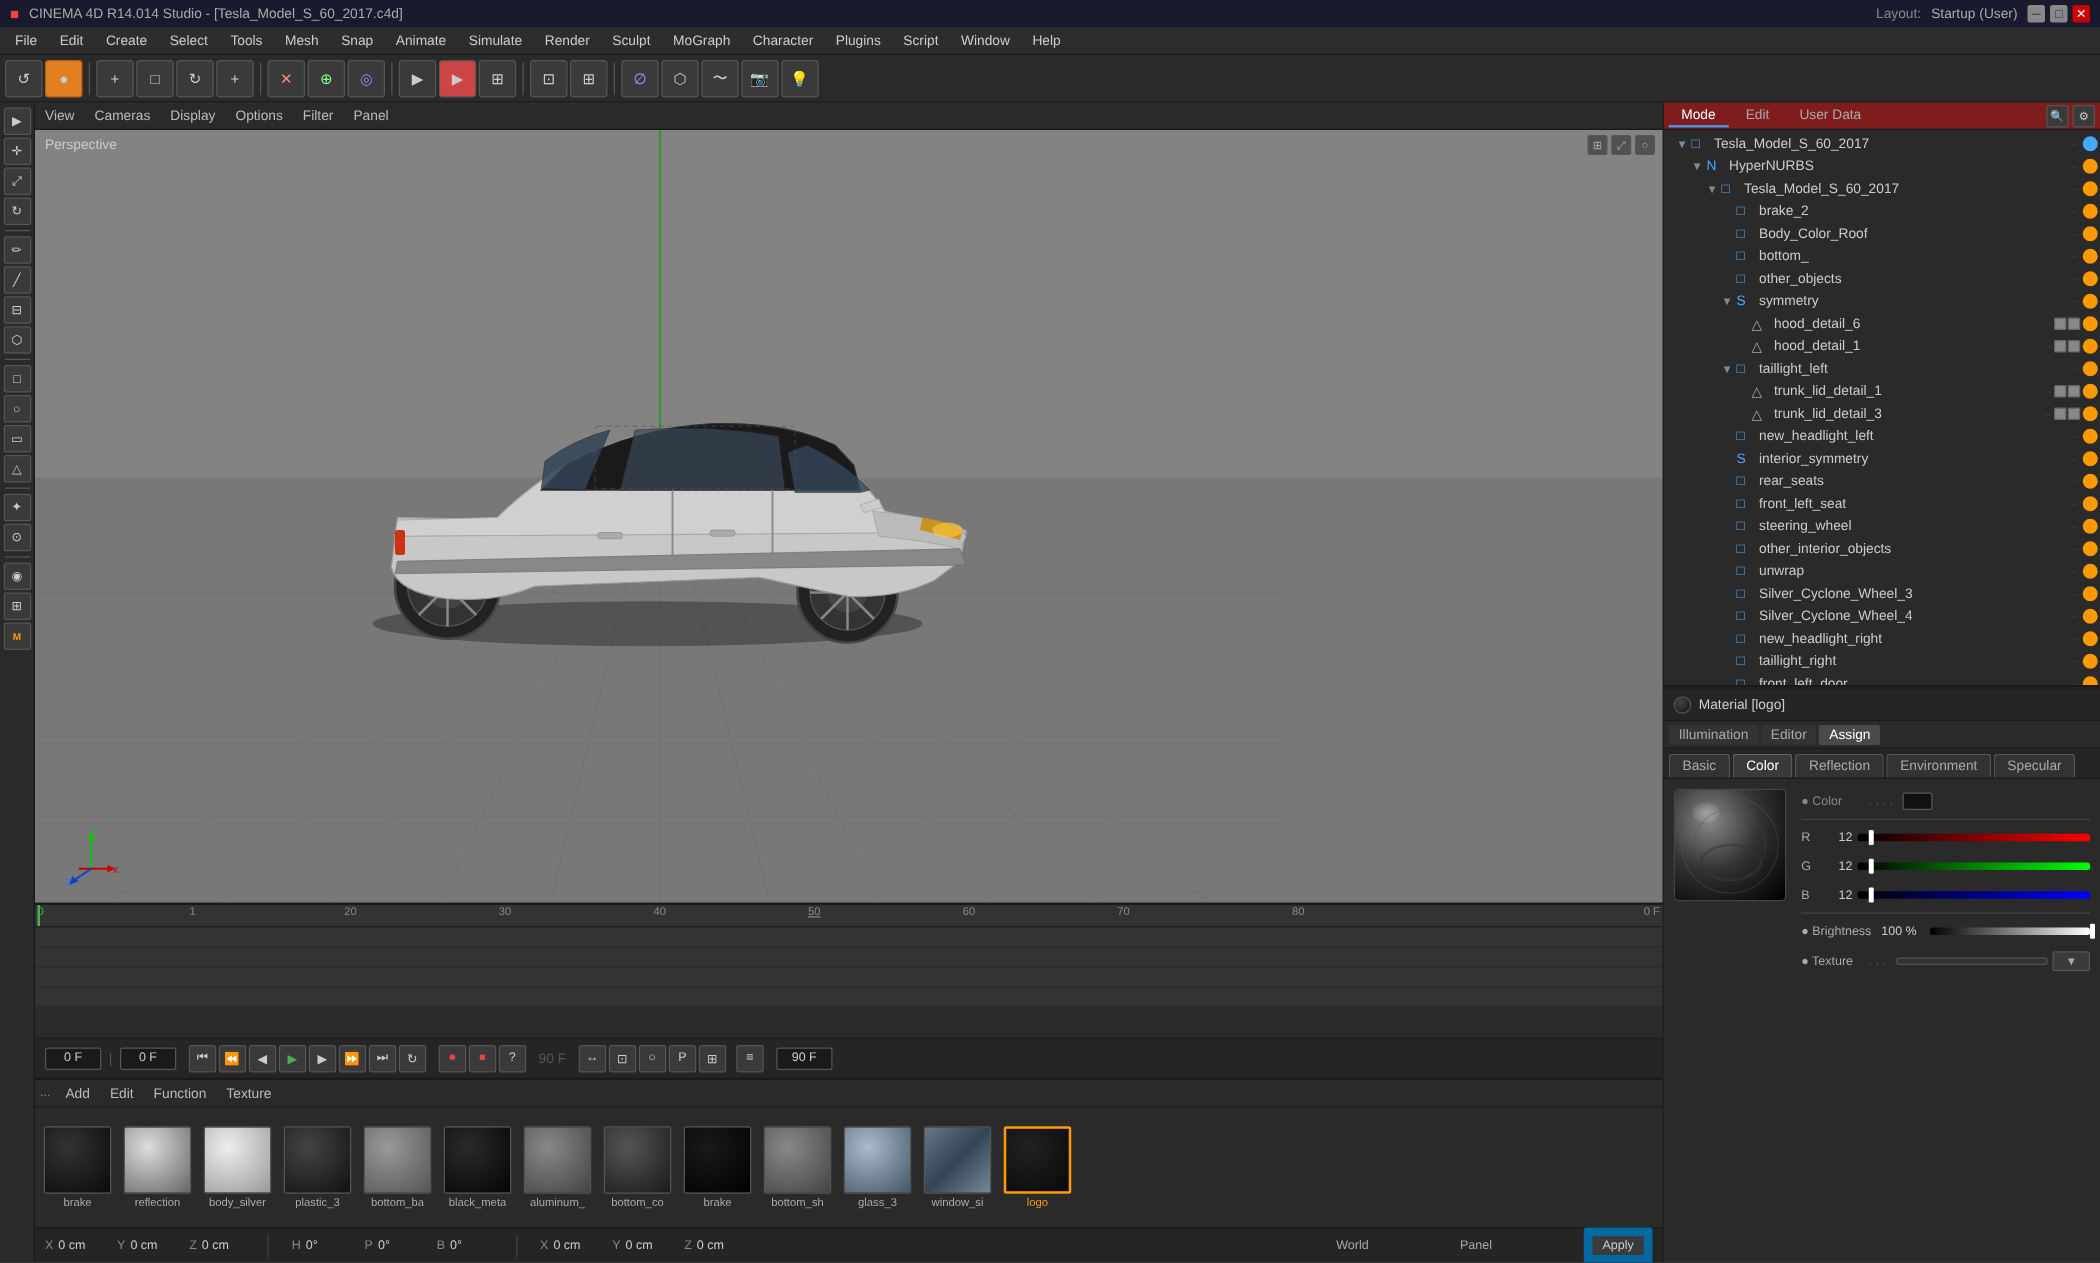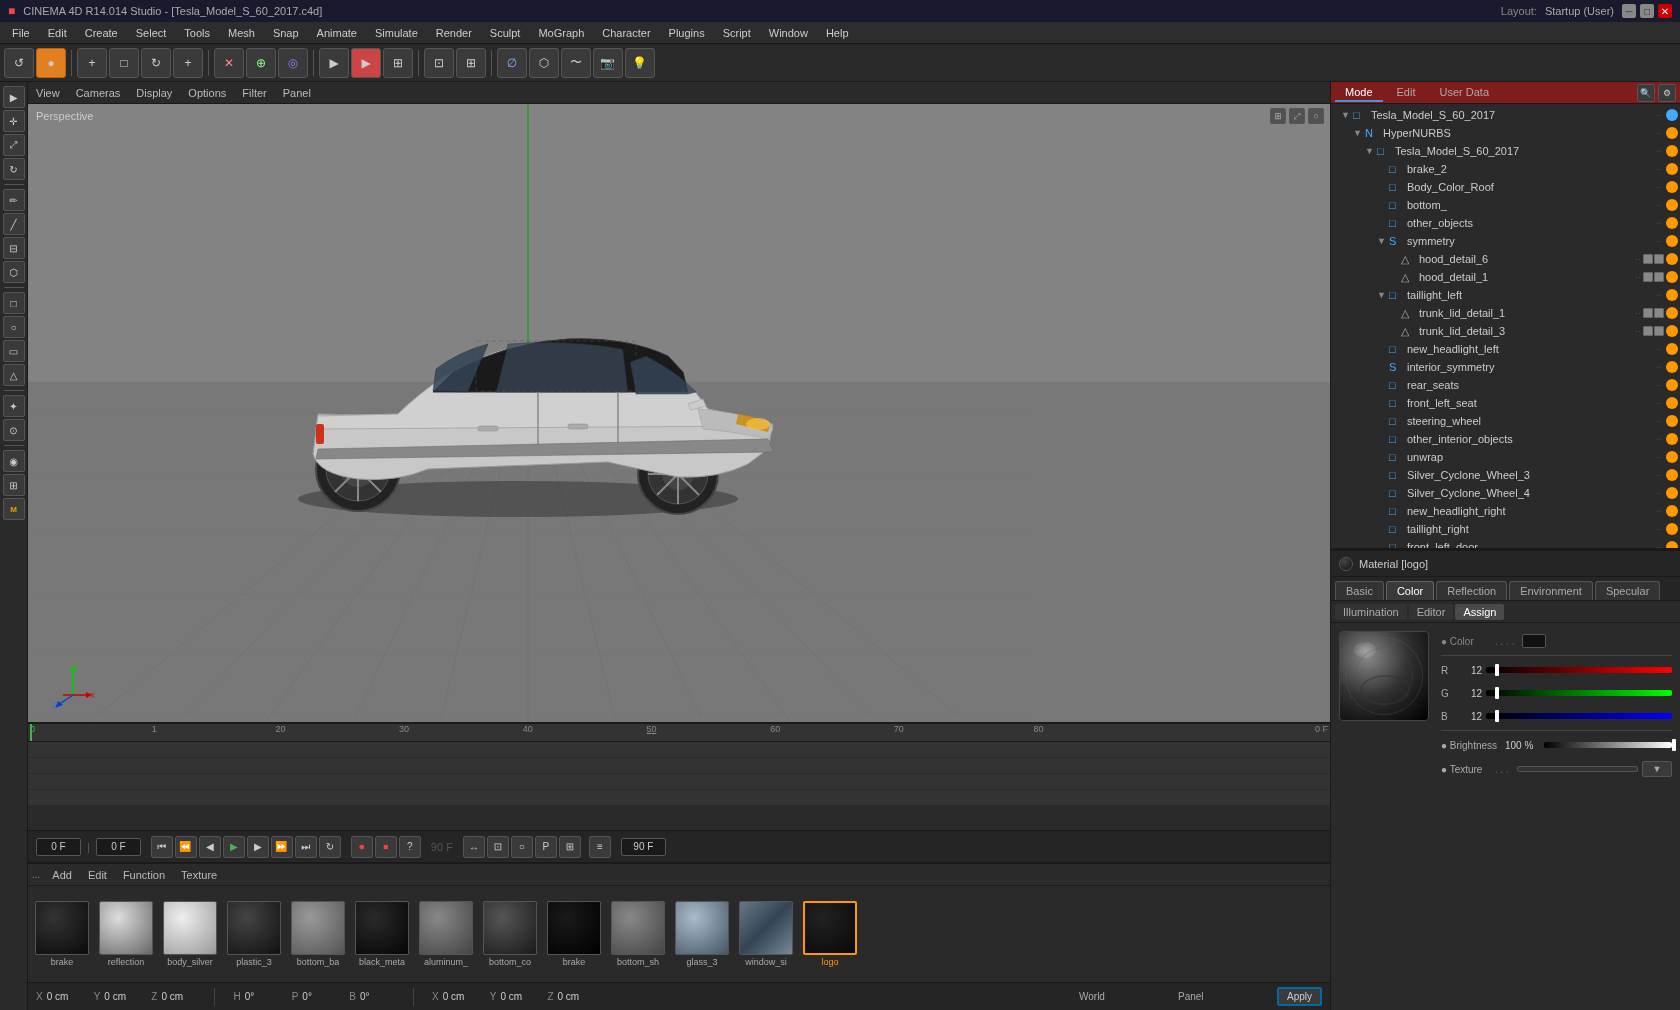--- a/index.html
+++ b/index.html
@@ -562,21 +562,21 @@
       </div>
       <div class="coord-group">
         <span class="coord-label">Z</span>
         <span class="coord-val">0 cm</span>
       </div>
       <div style="flex:1;"></div>
       <span class="coord-val" style="color:#aaa;">World</span>
       <span style="width:40px;"></span>
       <span class="coord-val" style="color:#aaa;">Panel</span>
       <span style="width:40px;"></span>
-      <button style="background:#3a3a3a;border:2px solid #0369a1;color:#ccc;font-size:10px;padding:2px 8px;border-radius:2px;cursor:pointer;">Apply</button>
+      <button style="background:#3a3a3a;border:7px solid #0369a1;color:#ccc;font-size:10px;padding:2px 8px;border-radius:2px;cursor:pointer;">Apply</button>
     </div>
 
   </div>
 
   <div id="right-panel">
 
     <div id="obj-manager">
       <div id="right-top-bar">
         <div style="display:flex;gap:4px;">
           <div class="mode-tab active">Mode</div>
@@ -837,34 +837,34 @@
 
     <div style="height:2px;background:#1a1a1a;"></div>
 
     <div id="mat-editor">
 
       <div id="mat-editor-header" style="background:#252525;padding:0 8px;height:26px;display:flex;align-items:center;gap:6px;">
         <div style="width:14px;height:14px;background:radial-gradient(circle at 35% 30%, #444, #111);border-radius:50%;border:1px solid #555;"></div>
         <span style="color:#ccc;font-size:11px;">Material [logo]</span>
       </div>
 
+      <div id="mat-subtabs">
+        <div class="mat-subtab">Illumination</div>
+        <div class="mat-subtab">Editor</div>
+        <div class="mat-subtab active">Assign</div>
+      </div>
+
       <div id="mat-tabs">
         <div class="mat-tab">Basic</div>
         <div class="mat-tab active">Color</div>
         <div class="mat-tab">Reflection</div>
         <div class="mat-tab">Environment</div>
         <div class="mat-tab">Specular</div>
       </div>
 
-      <div id="mat-subtabs">
-        <div class="mat-subtab">Illumination</div>
-        <div class="mat-subtab">Editor</div>
-        <div class="mat-subtab active">Assign</div>
-      </div>
-
       <div style="display:flex;padding:4px;">
 
         <div class="mat-preview-sphere" style="margin:4px 8px 4px 4px;">
           <div class="sphere-highlight"></div>
           <div class="sphere-ring1"></div>
           <div class="sphere-ring2"></div>
 
           <div style="position:absolute;bottom:15px;left:20px;width:50px;height:30px;border:2px solid #333;border-radius:50%;opacity:0.5;"></div>
         </div>
 

